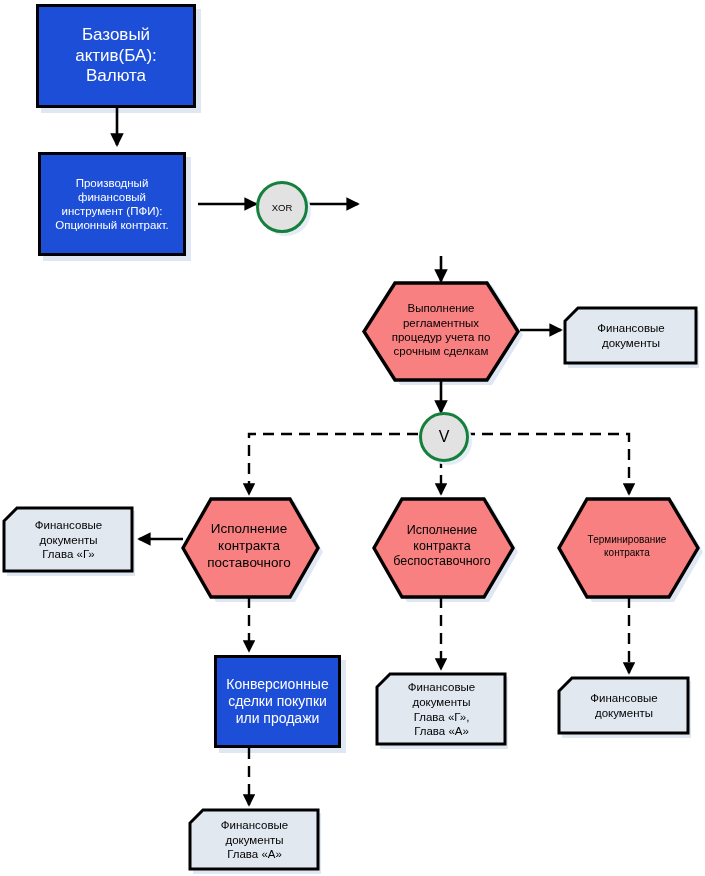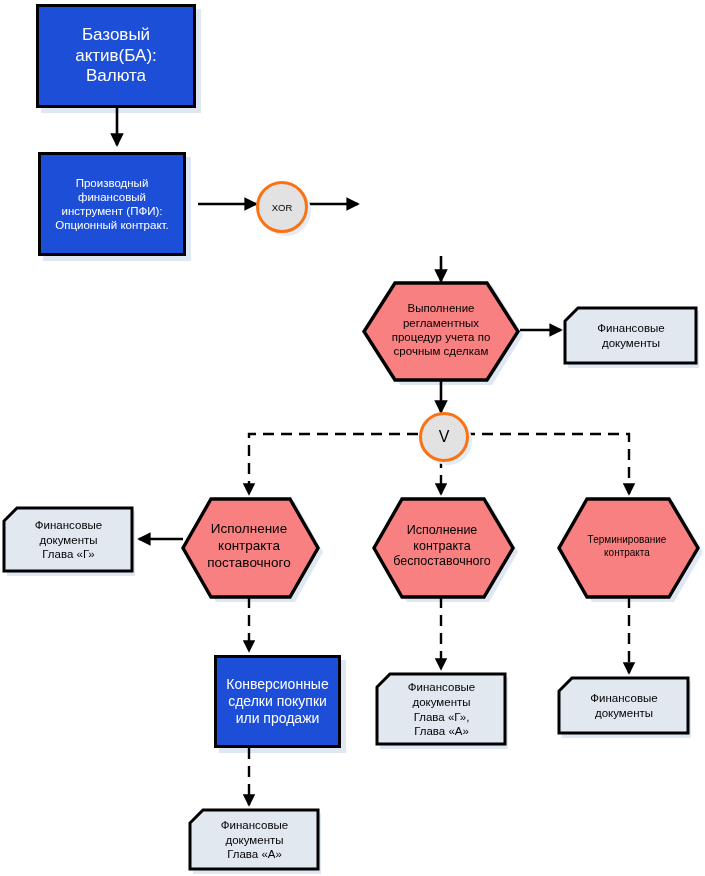--- a/index.html
+++ b/index.html
@@ -71,21 +71,21 @@
     box-sizing: border-box;
     padding: 2px 8px 0 8px;
     pointer-events: none;
   }
 
   
   .conn {
     position: absolute;
     border-radius: 50%;
     background: #e2e2e2;
-    border: 3px solid #f97316;
+    border: 3px solid #15803d;
     display: flex;
     align-items: center;
     justify-content: center;
     color: #000000;
     box-shadow: 4px 4px 0 -1px #e4ecf5;
     z-index: 6;
   }
 
   
   #edges {

